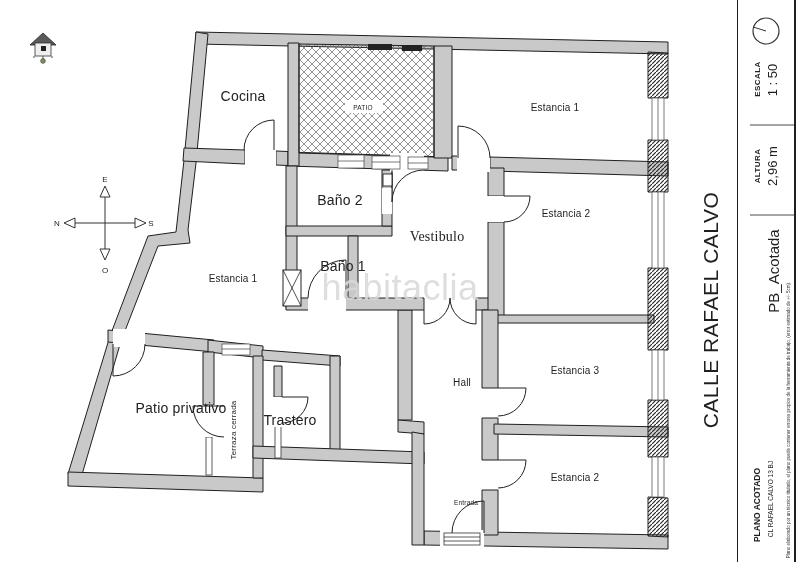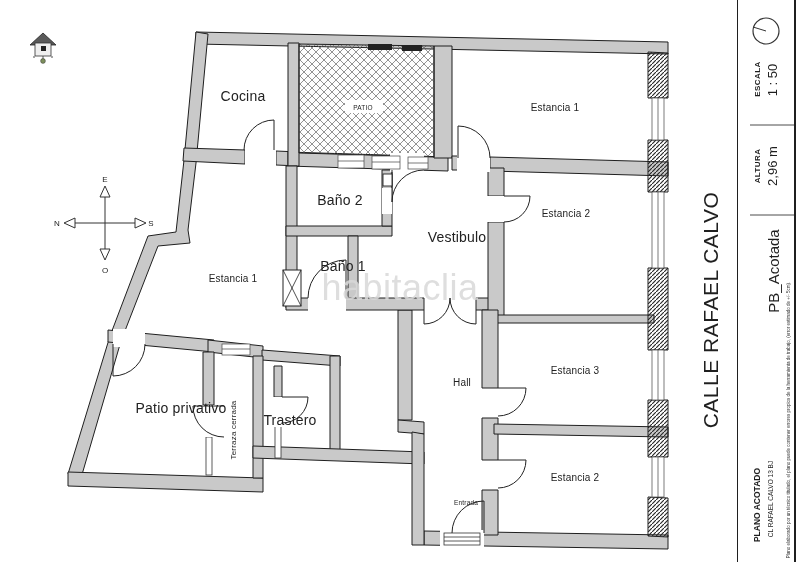--- a/index.html
+++ b/index.html
@@ -252,21 +252,21 @@
   </g>
 </svg>
 
 <div class="watermark" style="left:400px;top:288px;">habitaclia</div>
 
 <div class="lbl" style="left:243px;top:96px;">Cocina</div>
 <div class="lbl small" style="left:363px;top:107px;">PATIO</div>
 <div class="lbl big" style="left:555px;top:107px;">Estancia 1</div>
 <div class="lbl" style="left:340px;top:200px;">Baño 2</div>
 <div class="lbl big" style="left:566px;top:213px;">Estancia 2</div>
-<div class="lbl" style="left:457px;top:237px;">Vestibulo</div>
+<div class="lbl" style="left:437px;top:237px;font-family:Liberation Serif, serif;">Vestibulo</div>
 <div class="lbl" style="left:333px;top:266px;padding-left:20px;">Baño 1</div>
 <div class="lbl big" style="left:233px;top:278px;">Estancia 1</div>
 <div class="lbl big" style="left:462px;top:382px;">Hall</div>
 <div class="lbl big" style="left:575px;top:370px;">Estancia 3</div>
 <div class="lbl" style="left:160px;top:408px;margin-left:21px;">Patio privativo</div>
 <div class="lbl rot" style="left:233px;top:430px;font-size:8px;">Terraza cerrada</div>
 <div class="lbl" style="left:290px;top:420px;">Trastero</div>
 <div class="lbl big" style="left:575px;top:477px;">Estancia 2</div>
 <div class="lbl small" style="left:466px;top:502px;">Entrada</div>
 

